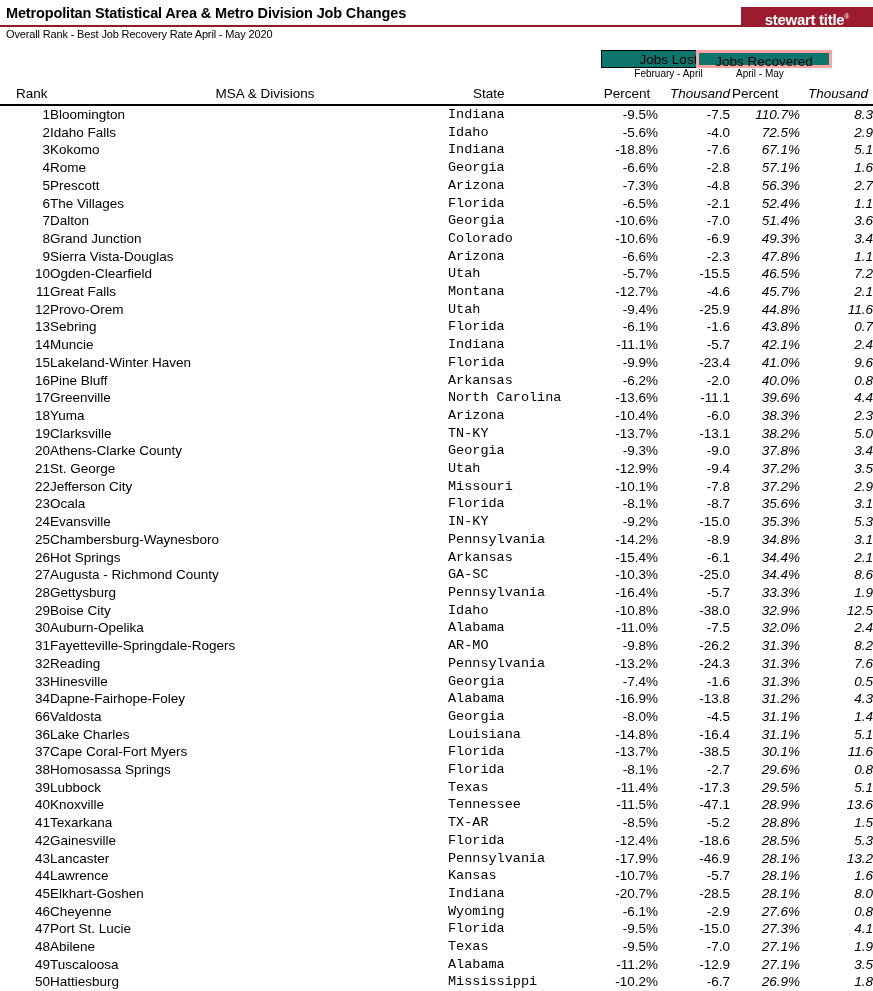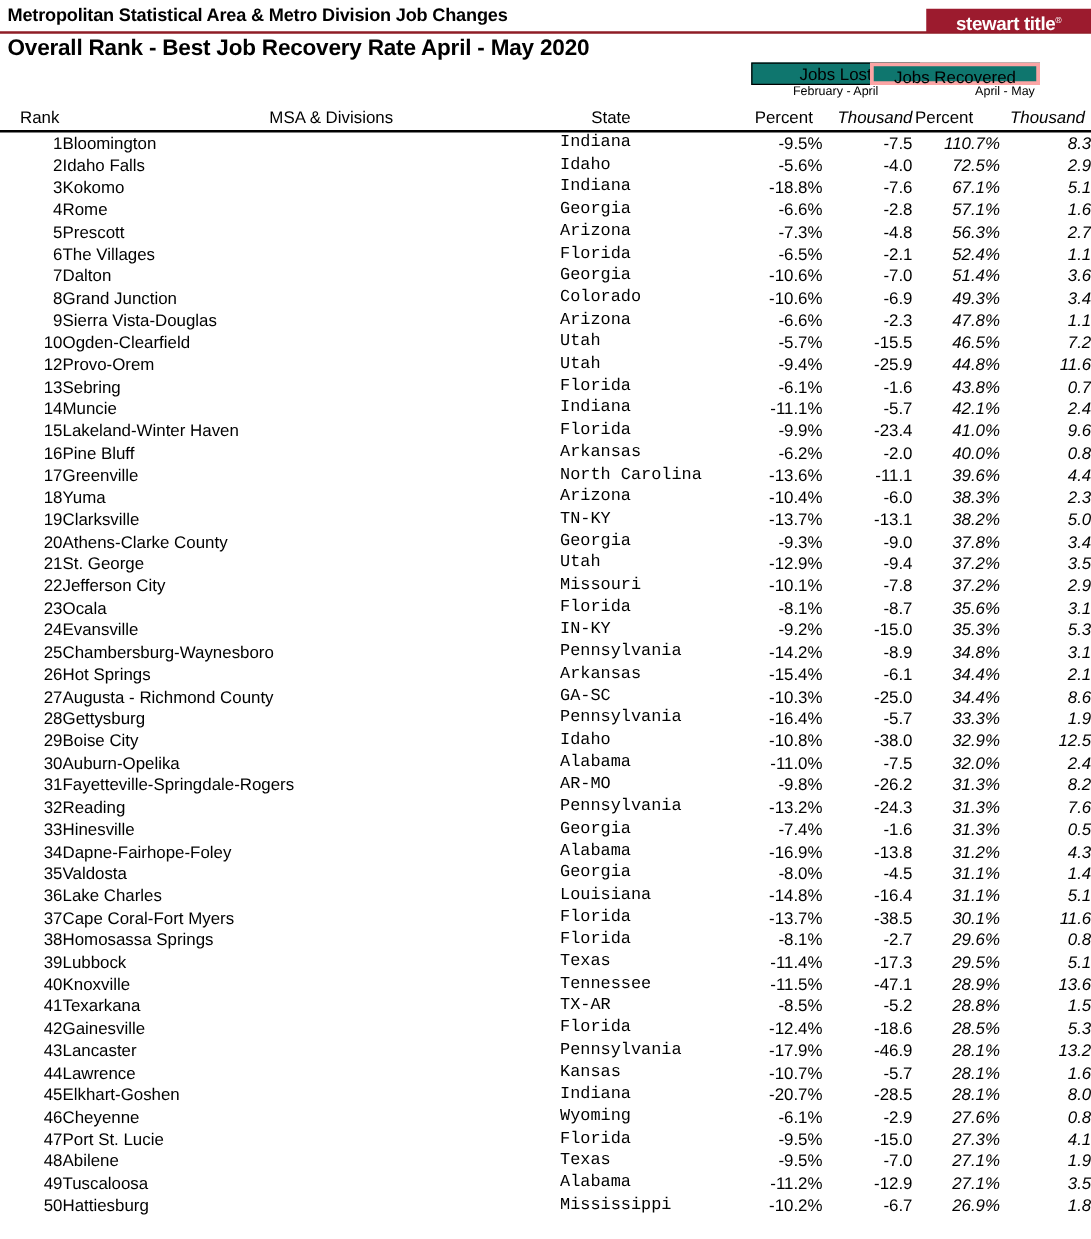--- a/index.html
+++ b/index.html
@@ -36,22 +36,22 @@
     left: 0;
     top: 25px;
     width: 873px;
     height: 2px;
     background: #8f1d26;
   }
   .title-line-2 {
     position: absolute;
     left: 6px;
     top: 28px;
-    font-size: 18px;
-    font-weight: bold;
+    font-size: 11px;
+    font-weight: normal;
     letter-spacing: -0.15px;
     white-space: nowrap;
   }
   .brand-logo {
     position: absolute;
     right: 0px;
     top: 7px;
     width: 132px;
     height: 19px;
     background: #9c1b2e;
@@ -110,21 +110,21 @@
     position: absolute;
     left: 601px;
     width: 135px;
     text-align: center;
     white-space: nowrap;
   }
   .period-recovered {
     position: absolute;
     left: 736px;
     width: 136px;
-    text-align: center;
+    text-align: left;
     white-space: nowrap;
   }
 
   
   .colhead-row {
     position: absolute;
     left: 0;
     top: 86px;
     width: 873px;
     height: 18px;
@@ -298,20 +298,29 @@
         <tr>
           <td class="c-rank">10</td>
           <td class="c-msa">Ogden-Clearfield</td>
           <td class="c-state">Utah</td>
           <td class="c-pct1">-5.7%</td>
           <td class="c-thou1">-15.5</td>
           <td class="c-pct2">46.5%</td>
           <td class="c-thou2">7.2</td>
         </tr>
         <tr>
+          <td class="c-rank">11</td>
+          <td class="c-msa">Great Falls</td>
+          <td class="c-state">Montana</td>
+          <td class="c-pct1">-12.7%</td>
+          <td class="c-thou1">-4.6</td>
+          <td class="c-pct2">45.7%</td>
+          <td class="c-thou2">2.1</td>
+        </tr>
+        <tr>
           <td class="c-rank">12</td>
           <td class="c-msa">Provo-Orem</td>
           <td class="c-state">Utah</td>
           <td class="c-pct1">-9.4%</td>
           <td class="c-thou1">-25.9</td>
           <td class="c-pct2">44.8%</td>
           <td class="c-thou2">11.6</td>
         </tr>
         <tr>
           <td class="c-rank">13</td>
@@ -505,21 +514,21 @@
         <tr>
           <td class="c-rank">34</td>
           <td class="c-msa">Dapne-Fairhope-Foley</td>
           <td class="c-state">Alabama</td>
           <td class="c-pct1">-16.9%</td>
           <td class="c-thou1">-13.8</td>
           <td class="c-pct2">31.2%</td>
           <td class="c-thou2">4.3</td>
         </tr>
         <tr>
-          <td class="c-rank">35</td>
+          <td class="c-rank">66</td>
           <td class="c-msa">Valdosta</td>
           <td class="c-state">Georgia</td>
           <td class="c-pct1">-8.0%</td>
           <td class="c-thou1">-4.5</td>
           <td class="c-pct2">31.1%</td>
           <td class="c-thou2">1.4</td>
         </tr>
         <tr>
           <td class="c-rank">36</td>
           <td class="c-msa">Lake Charles</td>

